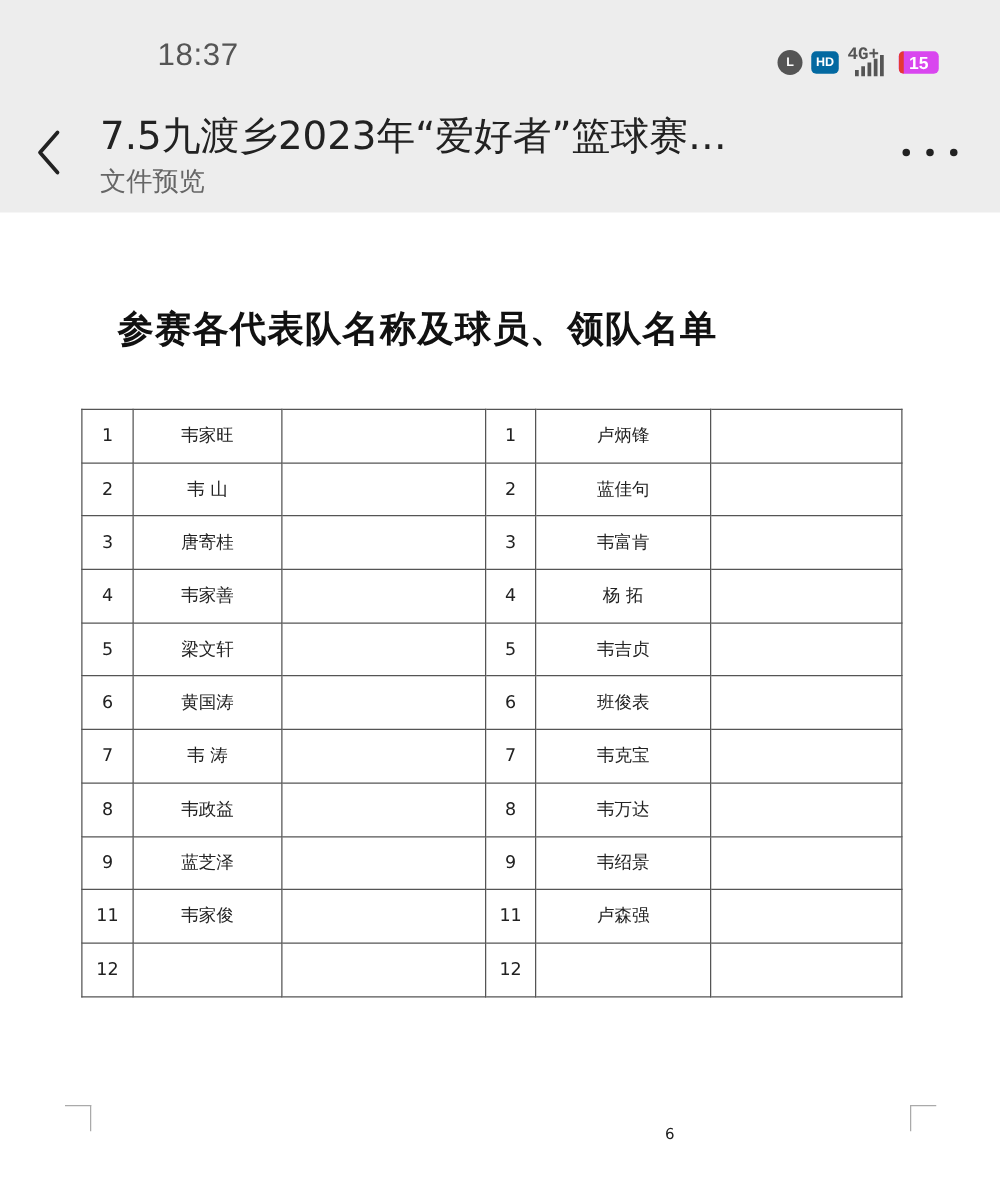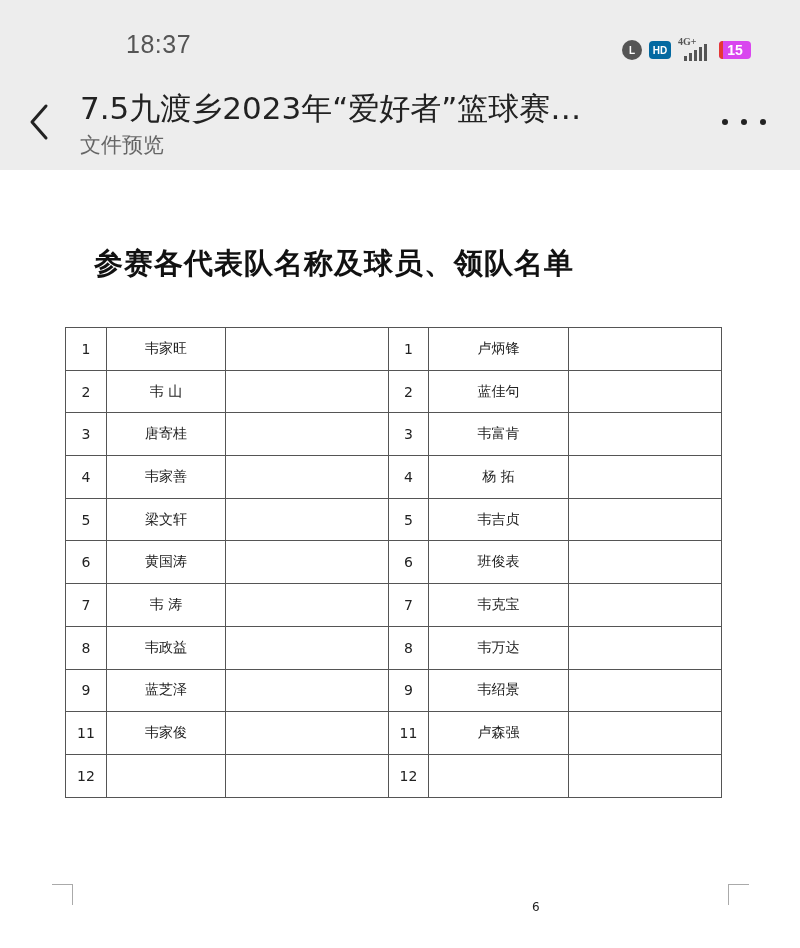--- a/index.html
+++ b/index.html
@@ -27,22 +27,22 @@
     position: relative; display: flex; align-items: center; justify-content: center;
     color: #fff; font-size: 10px; font-weight: bold; font-family: "Liberation Sans", sans-serif;
   }
   .ic-hd {
     width: 22px; height: 18px; border-radius: 4px; background: #0369a1; color: #fff;
     font-size: 10px; font-weight: bold; display: flex; align-items: center; justify-content: center;
     font-family: "Liberation Sans", sans-serif;
   }
   .ic-signal { position: relative; width: 34px; height: 22px; }
   .ic-signal .lbl {
-    position: absolute; left: 0; top: -3px; font-size: 10px; font-weight: bold; color: #555;
-    font-family: Liberation Serif, serif;
+    position: absolute; left: 0; top: -3px; font-size: 14px; font-weight: bold; color: #555;
+    font-family: Liberation Mono, monospace;
   }
   .ic-signal .bars { position: absolute; left: 6px; bottom: 0; display: flex; align-items: flex-end; gap: 2px; }
   .ic-signal .bars span { display: block; width: 3px; background: #555; }
   .ic-battery {
     width: 32px; height: 18px; border-radius: 4px; background: #d946ef; position: relative;
     display: flex; align-items: center; justify-content: center;
     color: #fff; font-size: 14px; font-weight: bold; font-family: "Liberation Sans", sans-serif;
     overflow: hidden;
   }
   .ic-battery .level { position: absolute; left: 0; top: 0; bottom: 0; width: 4px; background: #e53935; }

